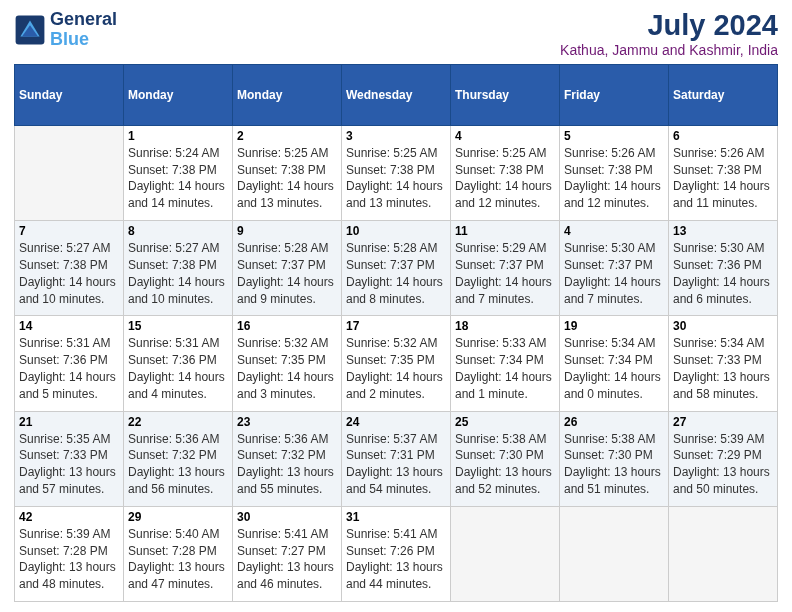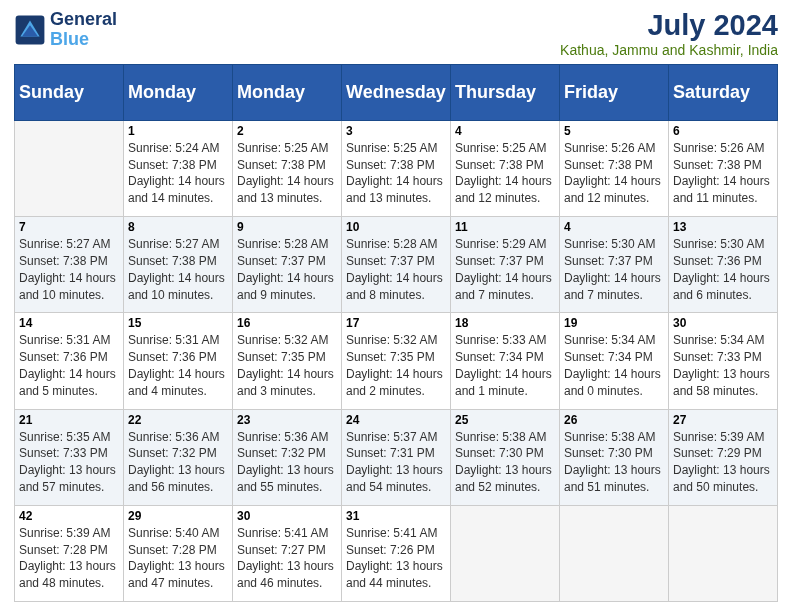--- a/index.html
+++ b/index.html
@@ -45,36 +45,36 @@
       text-align: right;
     }
     .month-title {
       font-size: 29px;
       font-weight: bold;
       color: #1a3a6c;
       line-height: 1.1;
     }
     .location {
       font-size: 14px;
-      color: #4d7c0f;
+      color: #701a75;
       font-weight: 500;
     }
     .calendar {
       flex: 1;
       border: 1px solid #ccc;
       border-collapse: collapse;
       width: 100%;
       table-layout: fixed;
     }
     .calendar th {
       background: #2a5caa;
       color: #fff;
-      font-size: 18px;
-      font-weight: bold;
-      padding: 17px 4px;
+      font-size: 12px;
+      font-weight: bold;
+      padding: 23px 4px;
       border: 1px solid #1a4a8a;
       text-align: left;
       margin-top: 10px;
     }
     .calendar td {
       border: 1px solid #ccc;
       vertical-align: top;
       padding: 3px 4px;
       font-size: 10px;
       color: #333;

